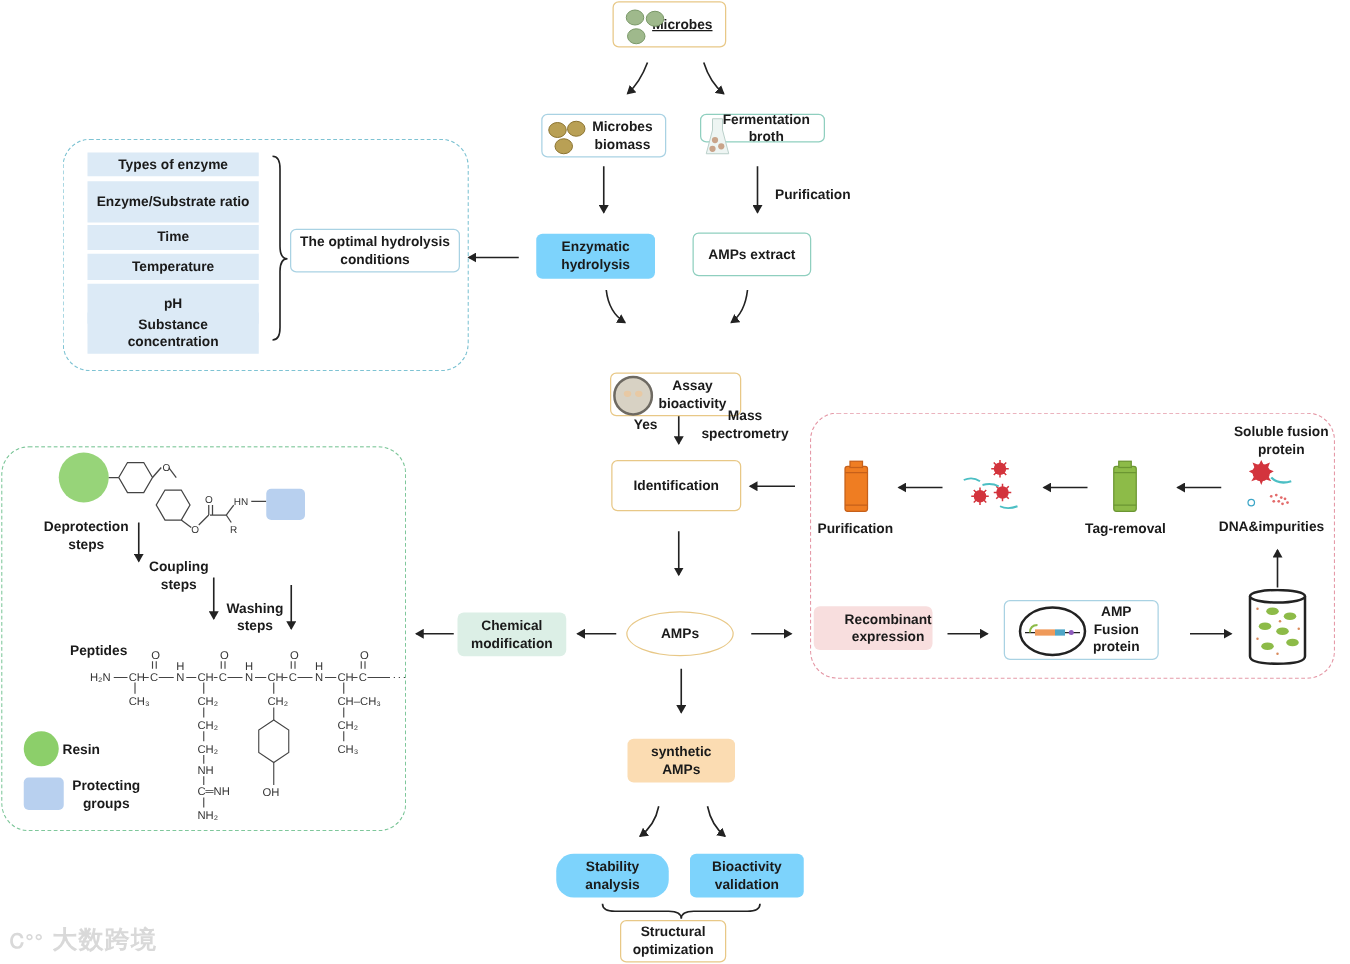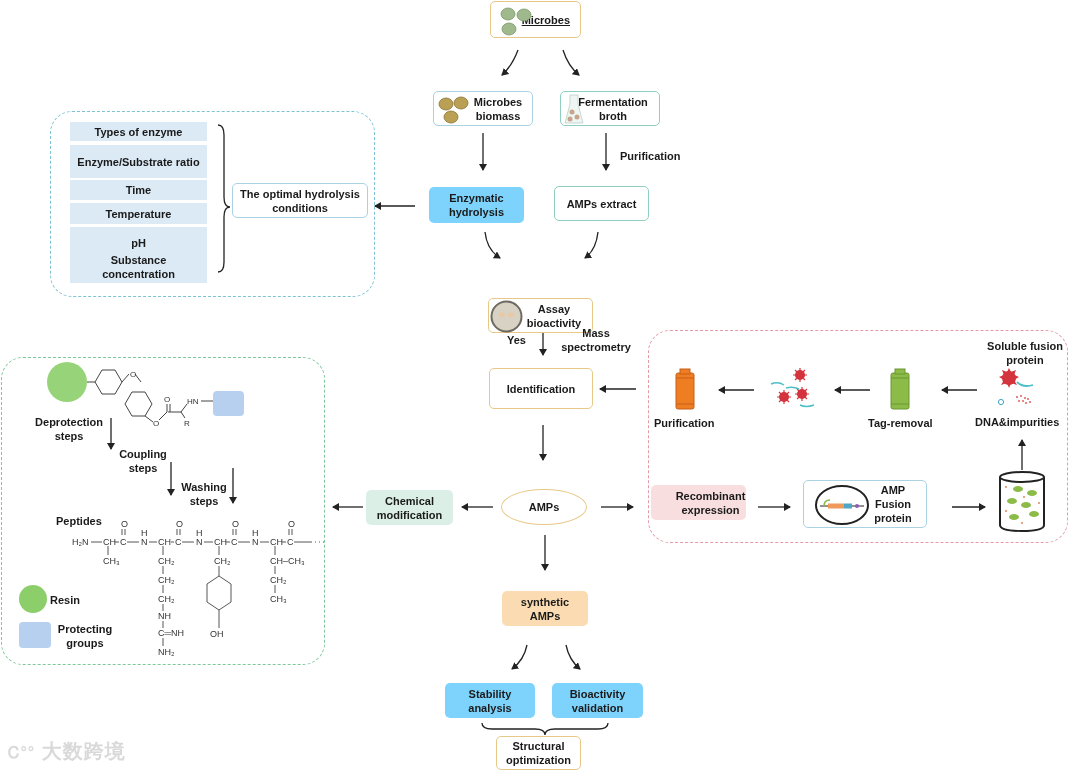--- a/index.html
+++ b/index.html
@@ -91,21 +91,21 @@
 
 <div class="box o-blue" style="left:433px;top:91px;width:100px;height:35px;justify-content:flex-end;padding-right:6px;">
   <svg class="abs" style="left:3px;top:3px" width="34" height="30">
     <ellipse cx="9" cy="9" rx="7" ry="6" fill="#b9a055" stroke="#8c7430" stroke-width="0.8"></ellipse>
     <ellipse cx="24" cy="8" rx="7" ry="6" fill="#b9a055" stroke="#8c7430" stroke-width="0.8"></ellipse>
     <ellipse cx="14" cy="22" rx="7" ry="6" fill="#b9a055" stroke="#8c7430" stroke-width="0.8"></ellipse>
   </svg>
   <span style="width:56px;">Microbes biomass</span>
 </div>
 
-<div class="box o-teal" style="left:560px;top:91px;width:100px;height:35px;justify-content:flex-end;padding-right:8px;">
+<div class="box o-teal" style="left:560px;top:91px;width:100px;height:23px;justify-content:flex-end;padding-right:8px;">
   <svg class="abs" style="left:3px;top:2px" width="20" height="31">
     <path d="M6,1 L14,1 L14,10 L19,29 L1,29 L6,10 Z" fill="#eef5f3" stroke="#b9cfc9" stroke-width="0.8"></path>
     <circle cx="8" cy="18" r="2.5" fill="#c9a48a"></circle>
     <circle cx="13" cy="23" r="2.5" fill="#c9a48a"></circle>
     <circle cx="6" cy="25" r="2.5" fill="#c9a48a"></circle>
   </svg>
   <span style="width:76px;">Fermentation broth</span>
 </div>
 
 <div class="lbl" style="left:620px;top:149px;">Purification</div>
@@ -132,21 +132,21 @@
 <div class="lbl" style="left:507px;top:333px;">Yes</div>
 <div class="lbl" style="left:556px;top:326px;width:80px;">Mass spectrometry</div>
 
 <div class="box o-yel" style="left:489px;top:368px;width:104px;height:41px;">Identification</div>
 
 <div class="box o-yel" style="left:501px;top:489px;width:86px;height:36px;border-radius:50%;">AMPs</div>
 <div class="box f-green" style="left:366px;top:490px;width:87px;height:35px;">Chemical modification</div>
 <div class="box f-pink" style="left:651px;top:485px;width:95px;height:35px;padding-left:24px;">Recombinant expression</div>
 
 <div class="box f-orange" style="left:502px;top:591px;width:86px;height:35px;padding:0 14px;">synthetic AMPs</div>
-<div class="box f-blue" style="left:445px;top:683px;width:90px;height:35px;padding:0 16px;">Stability analysis</div>
+<div class="box f-blue" style="left:445px;top:683px;width:90px;height:35px;padding:0 16px;border-radius:14px;">Stability analysis</div>
 <div class="box f-blue" style="left:552px;top:683px;width:91px;height:35px;padding:0 8px;">Bioactivity validation</div>
 <div class="box o-yel" style="left:496px;top:736px;width:85px;height:34px;padding:0 4px;">Structural optimization</div>
 
 <div class="lbl" style="left:985px;top:339px;width:80px;">Soluble fusion protein</div>
 <svg class="abs" style="left:995px;top:368px" width="58" height="40">
   <g fill="#d3343d">
     <circle cx="14" cy="10" r="7"></circle>
     <polygon points="14,0 16,4 21,2 19,7 24,9 19,12 22,17 16,15 14,20 12,15 6,17 9,12 4,9 9,7 7,2 12,4"></polygon>
   </g>
   <path d="M22,14 Q28,20 38,17" stroke="#4cbfc4" stroke-width="1.8" fill="none"></path>

